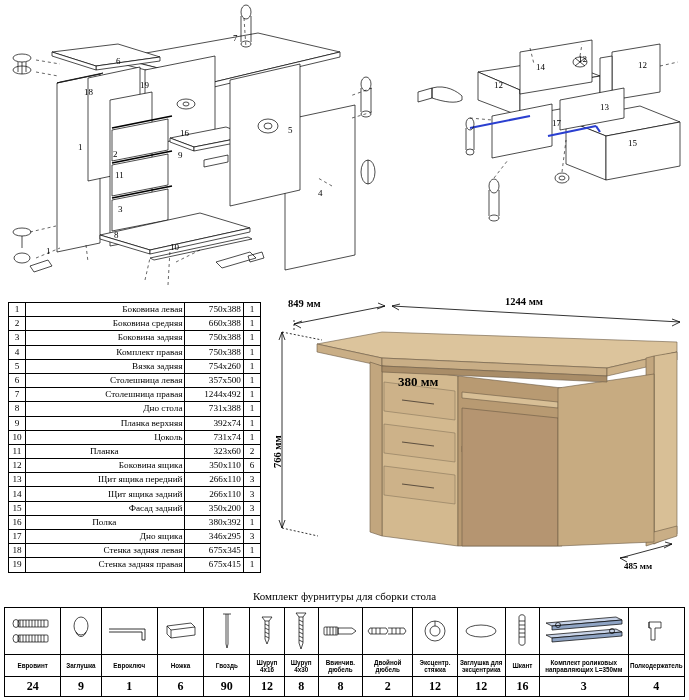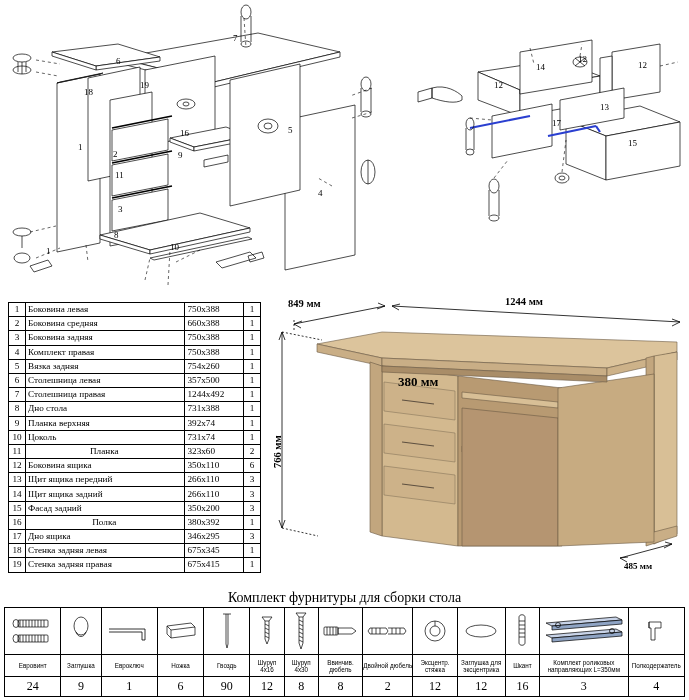--- a/index.html
+++ b/index.html
@@ -33,22 +33,22 @@
     font-size: 9.2px;
     font-family: "Liberation Serif", serif;
   }
   .parts-table td {
     border: 1px solid #000;
     padding: 0px 2px;
     height: 14.2px;
     line-height: 13px;
   }
   .pt-num { width: 16px; text-align: center; }
-  .pt-name { width: 150px; text-align: left; padding-left: 3px; }
-  .pt-size { width: 55px; text-align: left; }
+  .pt-name { width: 150px; text-align: right; padding-left: 3px; }
+  .pt-size { width: 55px; text-align: right; }
   .pt-qty  { width: 16px; text-align: center; }
 
   
   .desk-area {
     position: absolute;
     left: 262px; top: 296px;
     width: 436px; height: 290px;
   }
   .desk-svg { position: absolute; left: 0; top: 0; }
   .dim-label {
@@ -62,29 +62,30 @@
     transform: rotate(-90deg);
     transform-origin: left top;
   }
 
   
   .kit-title {
     position: absolute;
     left: 0; top: 590px;
     width: 689px;
     text-align: center;
-    font-size: 14px;
+    font-size: 11px;
     font-family: "Liberation Serif", serif;
   }
   .kit-table {
     position: absolute;
     left: 4px; top: 607px;
     width: 681px;
     border-collapse: collapse;
     table-layout: fixed;
+    font-weight: bold;
   }
   .kit-table td { border: 1px solid #000; padding: 0; }
   .kit-pic { height: 47px; position: relative; }
   .kit-name {
     height: 22px;
     text-align: center;
     font-size: 6.3px;
     line-height: 7px;
     font-family: "Liberation Sans", sans-serif;
     vertical-align: middle;

